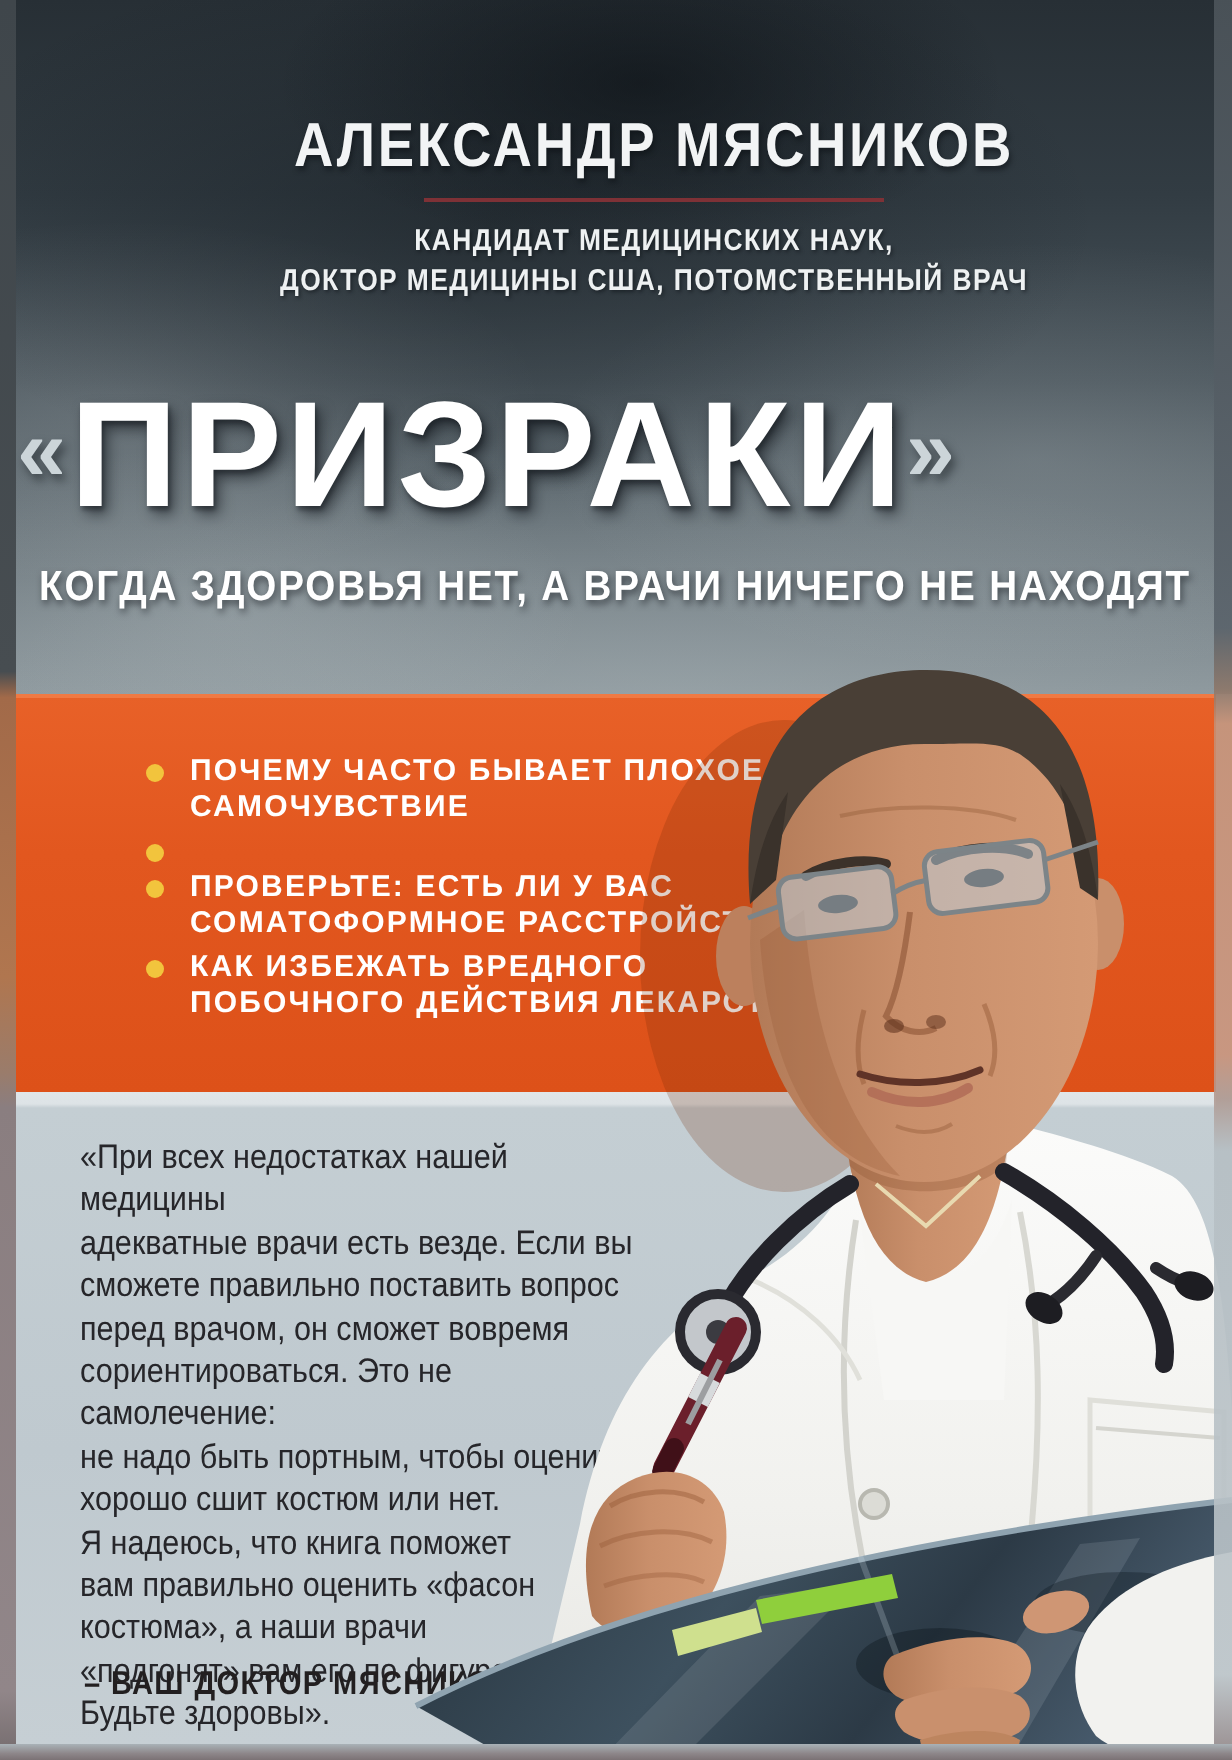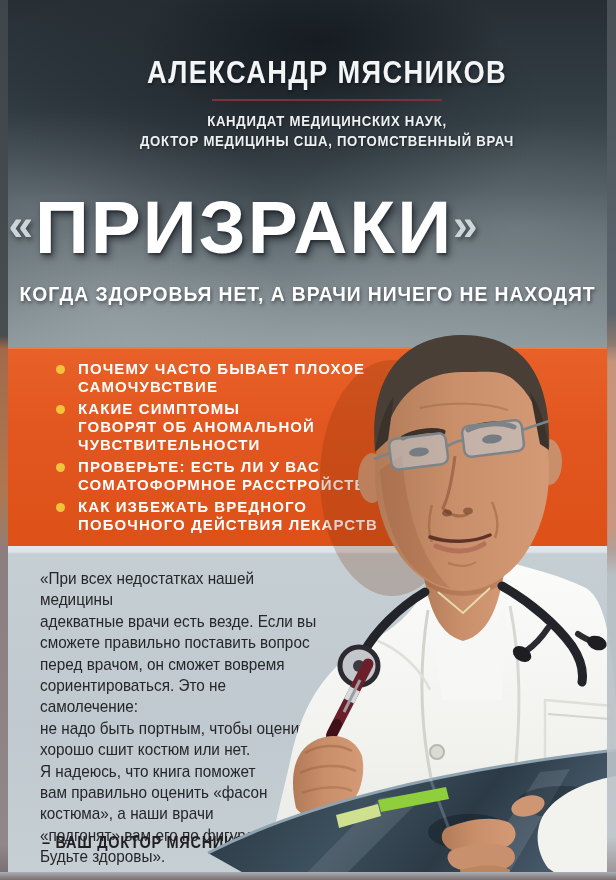--- a/index.html
+++ b/index.html
@@ -65,21 +65,21 @@
     display:inline-block;font-size:44px;font-weight:bold;color:#ccd5d9;
     transform:translateY(-13px);text-shadow:2px 3px 5px rgba(12,17,22,0.5);
   }
   .subtitle{
     margin-top:17px;font-size:21px;font-weight:bold;letter-spacing:1px;
     transform:scaleX(0.92);white-space:nowrap;
     text-shadow:1px 2px 4px rgba(12,17,22,0.55);
   }
   
   .bullets{position:absolute;left:56px;top:360px;width:330px;z-index:10;
-    list-style:none;margin:0;padding:0;}
+    list-style:none;margin:17px;padding:0;}
   .bullets li{display:flex;align-items:flex-start;margin-bottom:4px;}
   .bullet-dot{flex:0 0 auto;width:9px;height:9px;border-radius:50%;background:#f2c43d;margin:5px 13px 0 0;}
   .bullet-text{
     font-size:15px;font-weight:bold;color:#ffffff;letter-spacing:1.1px;
     line-height:18px;white-space:pre-line;
   }
   
   .quote-text{
     position:absolute;left:40px;top:568px;width:320px;z-index:10;
     font-size:17px;line-height:21.4px;color:#26262a;white-space:pre-line;
@@ -116,23 +116,20 @@
   </div>
 
   <ul class="bullets">
     <li>
       <span class="bullet-dot"></span>
       <span class="bullet-text">ПОЧЕМУ ЧАСТО БЫВАЕТ ПЛОХОЕ
 САМОЧУВСТВИЕ</span>
     </li>
     <li>
       <span class="bullet-dot"></span>
-      <span class="bullet-text">КАКИЕ СИМПТОМЫ
-ГОВОРЯТ ОБ АНОМАЛЬНОЙ
-ЧУВСТВИТЕЛЬНОСТИ</span>
     </li>
     <li>
       <span class="bullet-dot"></span>
       <span class="bullet-text">ПРОВЕРЬТЕ: ЕСТЬ ЛИ У ВАС
 СОМАТОФОРМНОЕ РАССТРОЙСТВО</span>
     </li>
     <li>
       <span class="bullet-dot"></span>
       <span class="bullet-text">КАК ИЗБЕЖАТЬ ВРЕДНОГО
 ПОБОЧНОГО ДЕЙСТВИЯ ЛЕКАРСТВ</span>

